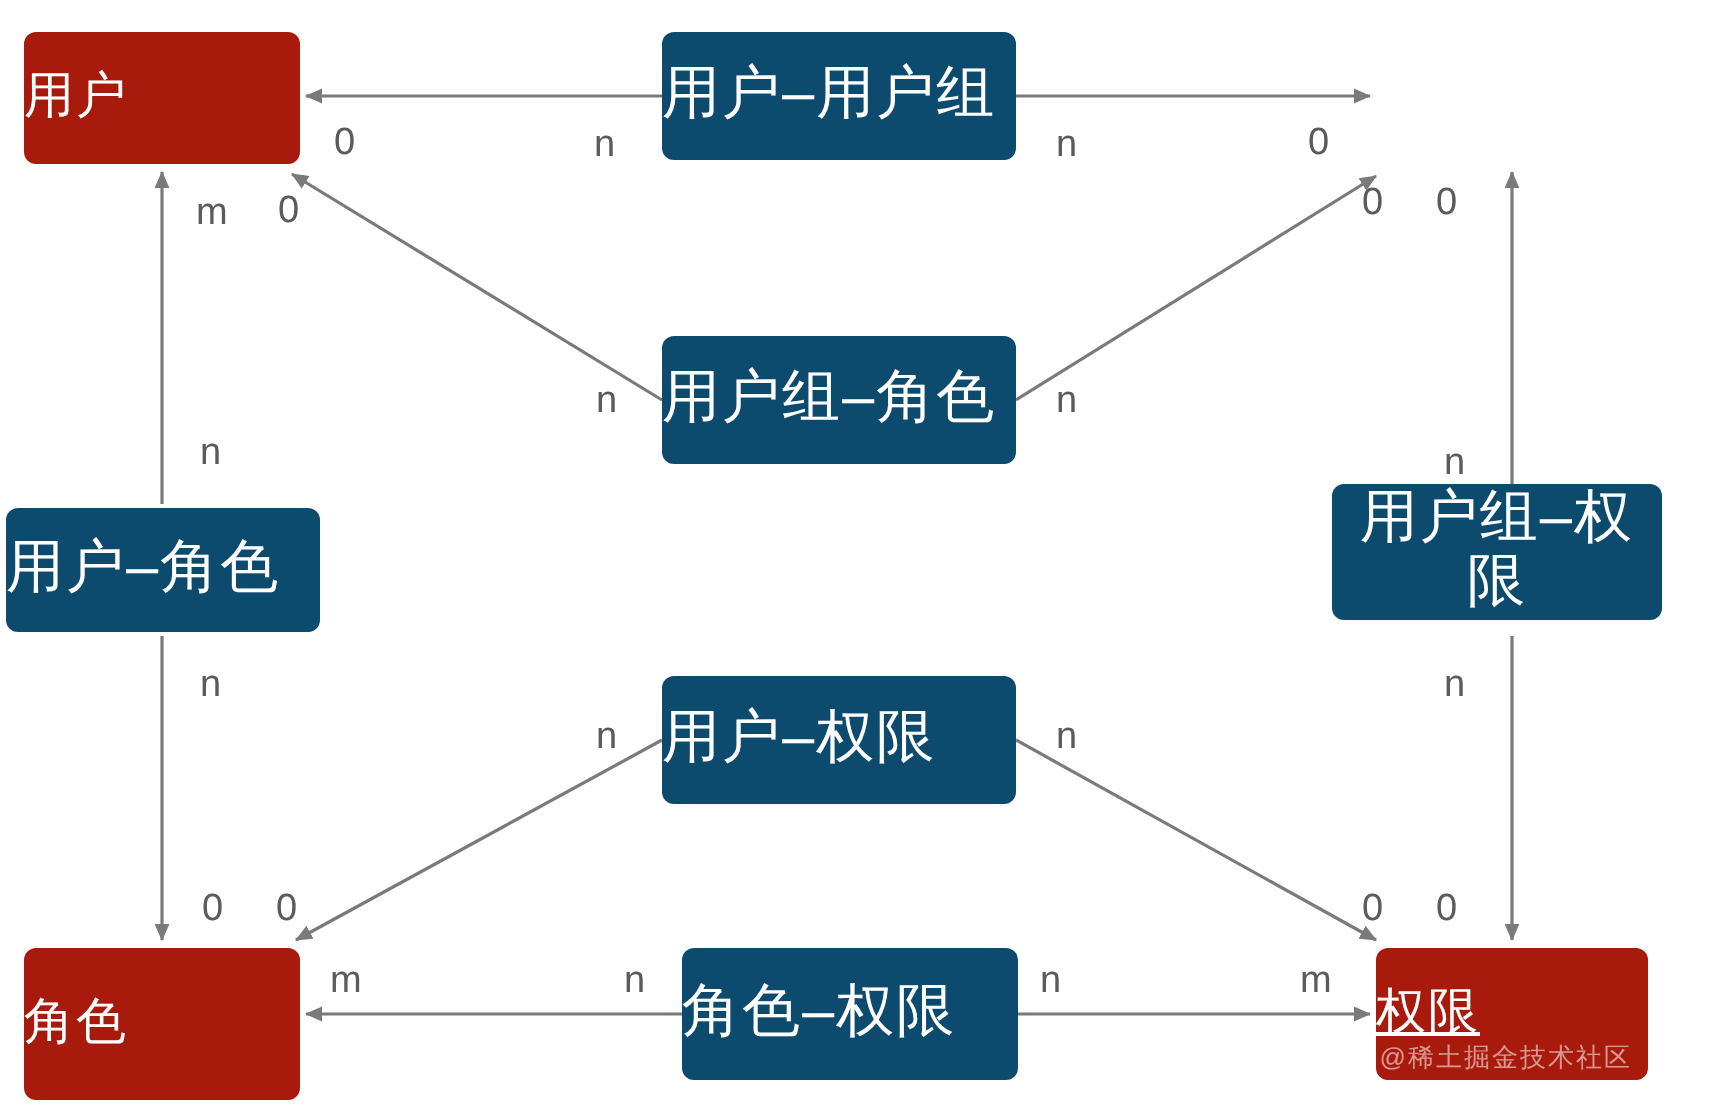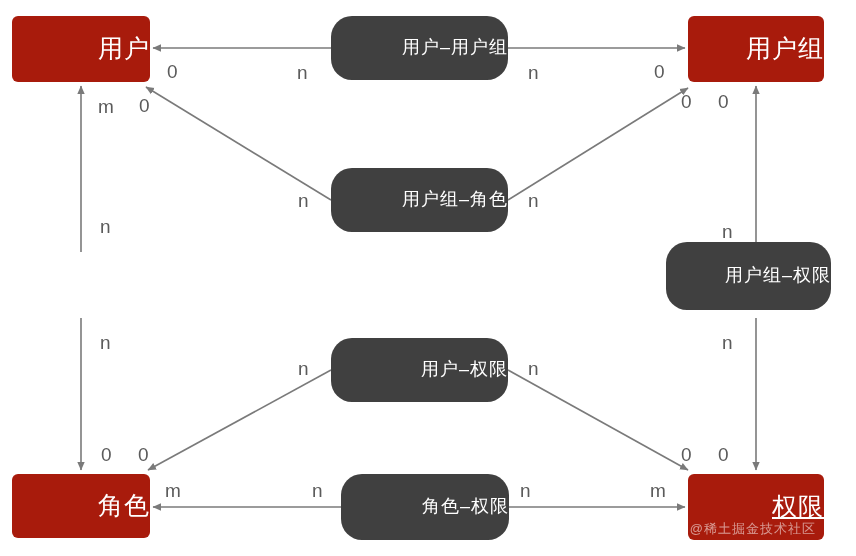--- a/index.html
+++ b/index.html
@@ -19,37 +19,36 @@
     position: absolute;
     left: 0;
     top: 0;
     width: 856px;
     height: 556px;
   }
   .node {
     position: absolute;
     display: flex;
     align-items: center;
-    justify-content: flex-end;
+    justify-content: flex-start;
     border-radius: 6px;
     box-sizing: border-box;
     color: #ffffff;
     text-align: center;
     line-height: 1.1;
     letter-spacing: 1px;
     z-index: 3;
   }
   .entity {
     background: #A81B0C;
     font-size: 25px;
   }
   .relation {
-    background: #404040;
-    font-size: 18px;
-    border-radius: 21px;
+    background: #0c4a6e;
+    font-size: 29px;
   }
   .card-label {
     position: absolute;
     color: #5b5b5b;
     font-size: 19px;
     line-height: 1;
     z-index: 4;
     white-space: nowrap;
   }
   .watermark {
@@ -99,45 +98,45 @@
       <line x1="341" y1="507" x2="153" y2="507"></line>
 
       <line x1="497" y1="507" x2="685" y2="507"></line>
     </g>
   </svg>
 
   <div class="node entity" style="left:12px; top:16px; width:138px; height:66px;">
     <span>用户</span>
   </div>
 
-  <div class="node entity" style="left:688px; top:16px; width:136px; height:66px;">
-    <span>用户组</span>
-  </div>
 
-  <div class="node entity" style="left:12px; top:474px; width:138px; height:64px;">
+  <div class="node entity" style="left:12px; top:474px; width:138px; height:76px;">
     <span>角色</span>
   </div>
 
   <div class="node entity" style="left:688px; top:474px; width:136px; height:66px;text-decoration:underline;">
     <span>权限</span>
     <span class="watermark">@稀土掘金技术社区</span>
   </div>
 
   <div class="node relation" style="left:331px; top:16px; width:177px; height:64px;">
     <span>用户–用户组</span>
   </div>
 
   <div class="node relation" style="left:331px; top:168px; width:177px; height:64px;">
     <span>用户组–角色</span>
   </div>
 
-  <div class="node relation" style="left:331px; top:338px; width:177px; height:64px;padding-left:20px;">
+  <div class="node relation" style="left:331px; top:338px; width:177px; height:64px;">
     <span>用户–权限</span>
   </div>
 
+  <div class="node relation" style="left:3px; top:254px; width:157px; height:62px;">
+    <span>用户–角色</span>
+  </div>
 
   <div class="node relation" style="left:666px; top:242px; width:165px; height:68px;">
     <span>用户组–权限</span>
   </div>
 
   <div class="node relation" style="left:341px; top:474px; width:168px; height:66px;">
     <span>角色–权限</span>
   </div>
 
   <div class="card-label" style="left:167px; top:62px;">0</div>

